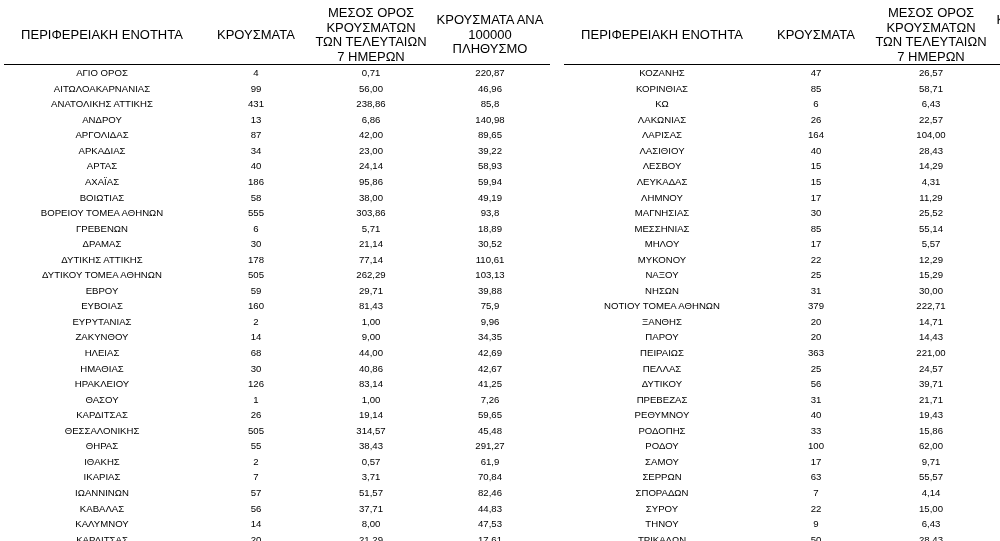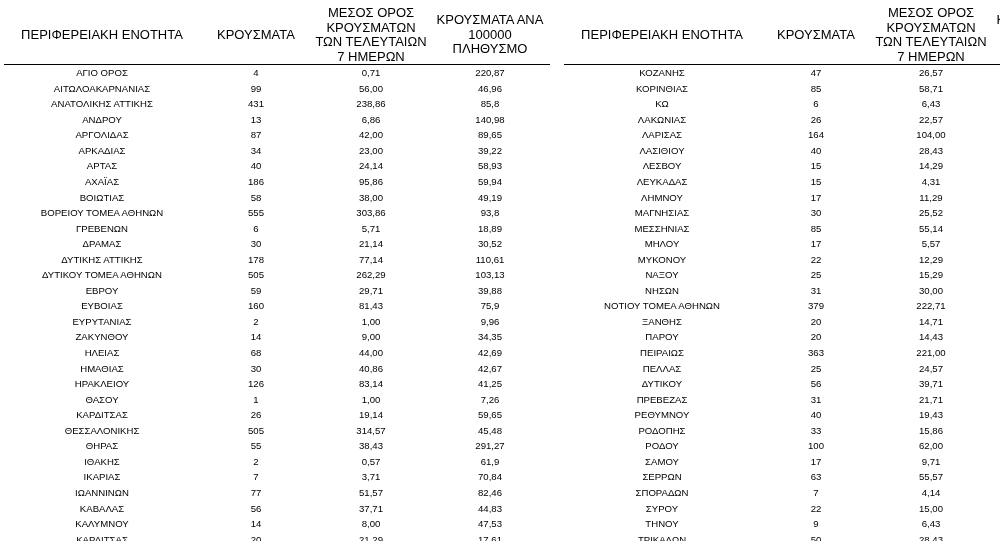--- a/index.html
+++ b/index.html
@@ -424,21 +424,21 @@
           <td class="c-num">3,71</td>
           <td class="c-num">70,84</td>
           <td class="gap"></td>
           <td class="c-name">ΣΕΡΡΩΝ</td>
           <td class="c-num">63</td>
           <td class="c-num">55,57</td>
           <td class="c-num">35,71</td>
         </tr>
         <tr class="data-row">
           <td class="c-name">ΙΩΑΝΝΙΝΩΝ</td>
-          <td class="c-num">77</td>
+          <td class="c-num">57</td>
           <td class="c-num">51,57</td>
           <td class="c-num">82,46</td>
           <td class="gap"></td>
           <td class="c-name">ΣΠΟΡΑΔΩΝ</td>
           <td class="c-num">7</td>
           <td class="c-num">4,14</td>
           <td class="c-num">50,73</td>
         </tr>
         <tr class="data-row">
           <td class="c-name">ΚΑΒΑΛΑΣ</td>

